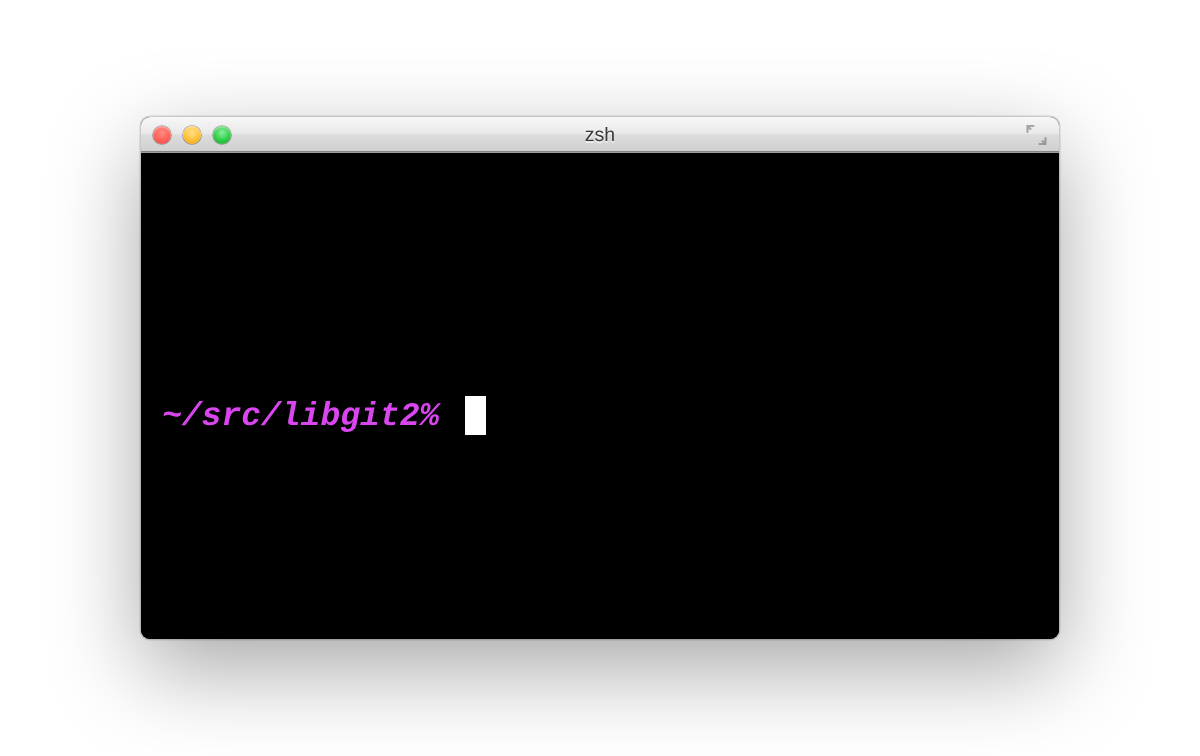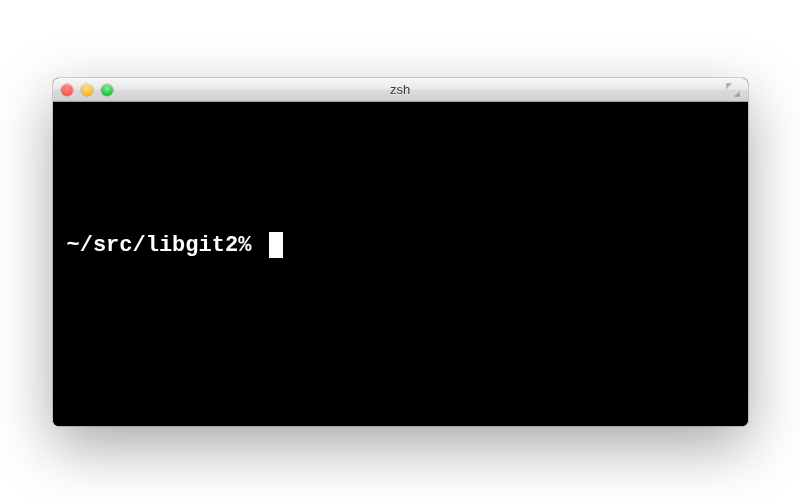--- a/index.html
+++ b/index.html
@@ -10,28 +10,29 @@
     body {
       width: 800px;
       height: 504px;
       background: #ffffff;
       display: flex;
       align-items: center;
       justify-content: center;
       font-family: "Lucida Grande", "Helvetica Neue", Arial, sans-serif;
     }
     .window {
-      width: 695px;
+      width: 612px;
       height: 348px;
       border-radius: 6px;
       overflow: hidden;
       box-shadow: 0 20px 60px rgba(0,0,0,0.35), 0 0 0 1px rgba(0,0,0,0.15);
       background: #000;
       display: flex;
       flex-direction: column;
+      gap: 32px;
     }
     .titlebar {
       height: 24px;
       background: linear-gradient(to bottom, #f7f7f7 0%, #e9e9e9 48%, #dcdcdc 52%, #d0d0d0 100%);
       border-bottom: 1px solid #9f9f9f;
       display: flex;
       align-items: center;
       position: relative;
       padding: 0 8px;
     }
@@ -66,21 +67,22 @@
       opacity: 0.55;
     }
     .fullscreen-icon svg { display:block; }
     .terminal {
       flex: 1;
       background: #000000;
       position: relative;
       font-family: Menlo, Monaco, "Courier New", monospace;
       font-size: 22px;
       font-weight: bold;
-      color: #ffffff;
+      color: #d946ef;
+      font-style: italic;
     }
     .prompt-line {
       position: absolute;
       top: 130px;
       left: 14px;
       right: 20px;
       display: flex;
       align-items: center;
       white-space: pre;
     }

